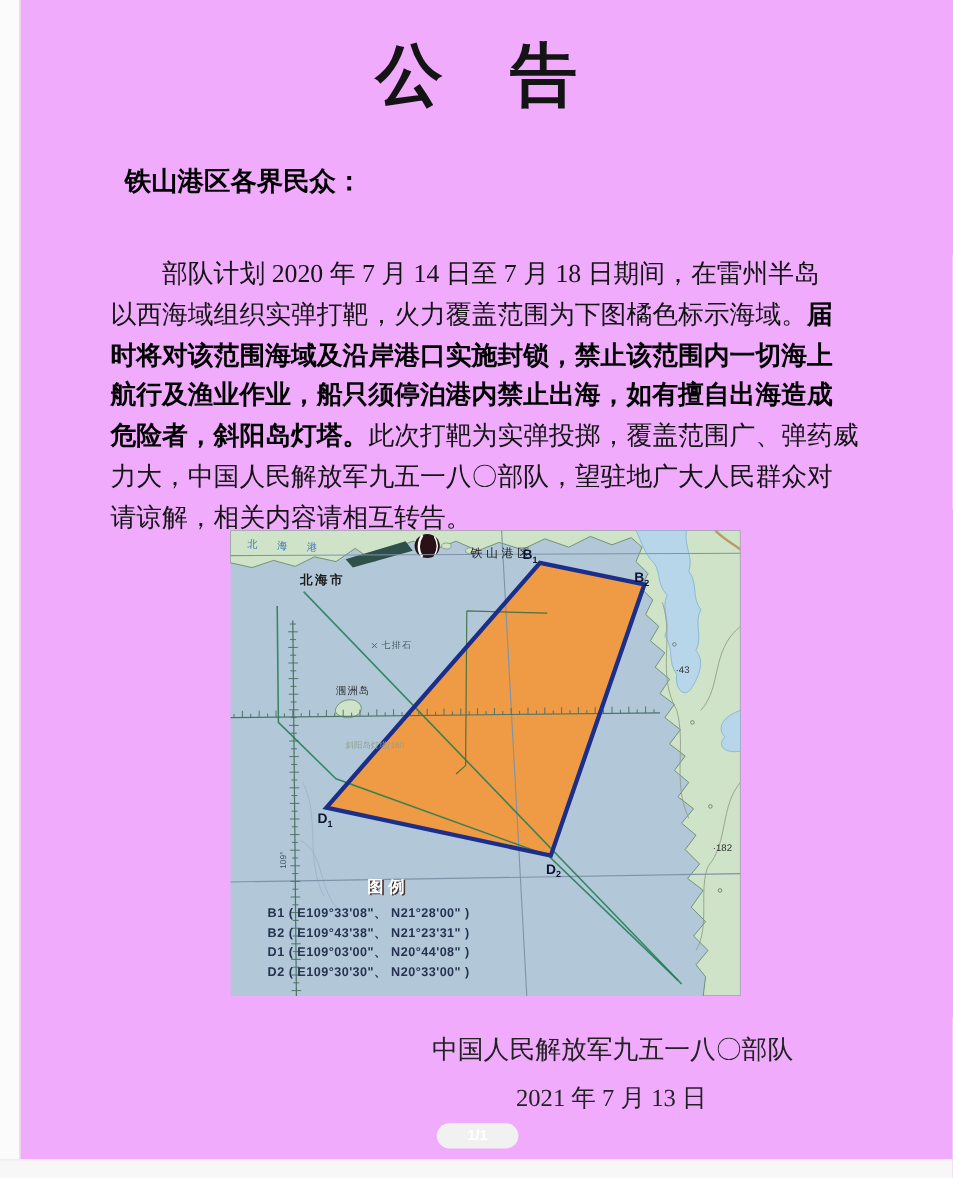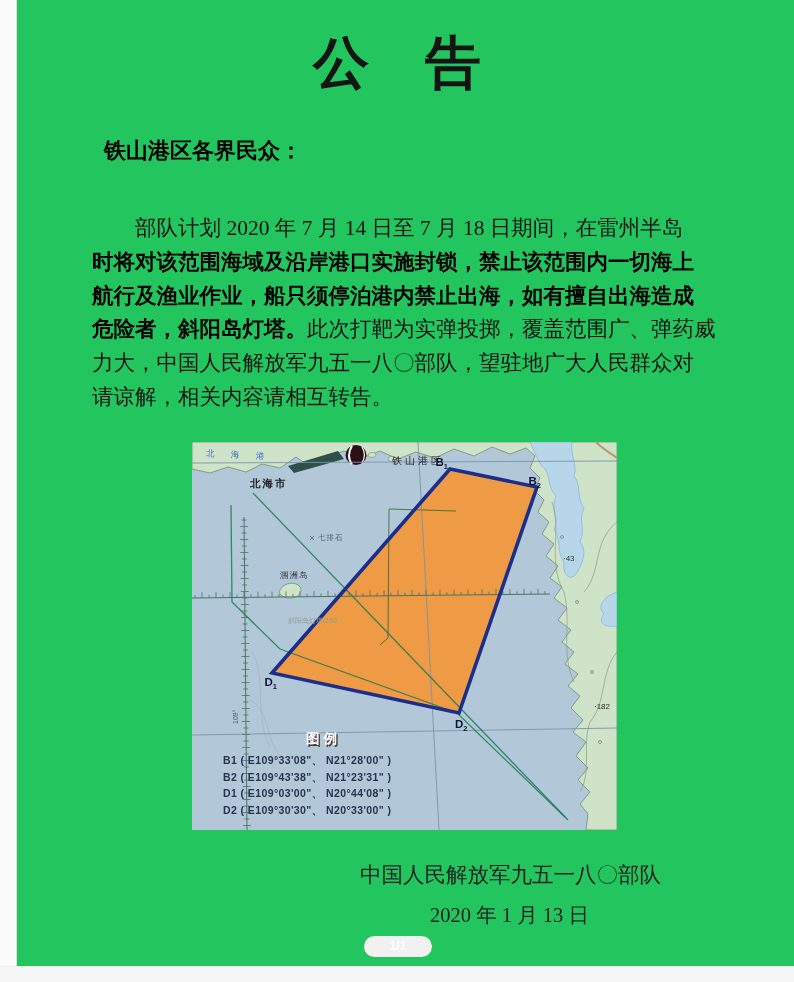--- a/index.html
+++ b/index.html
@@ -1,16 +1,16 @@
 <!DOCTYPE html>
 <html><head>
 <meta charset="utf-8">
 <style>
   html,body{margin:0;padding:0;background:#ffffff;}
-  .page{position:relative;width:794px;height:982px;background:#22c55e;overflow:hidden;
+  .page{position:relative;width:794px;height:982px;background:#f0abfc;overflow:hidden;
         font-family:"Liberation Serif","DejaVu Serif",serif;color:#1a1a1a;}
   .scan-edge-left{position:absolute;left:0;top:0;width:16px;height:100%;background:#fbfbfb;border-right:1px solid #dedede;}
   .scan-edge-bottom{position:absolute;left:0;top:966px;width:100%;height:16px;background:#f7f7f7;border-top:1px solid #ececec;}
   .doc-title{position:absolute;left:0;top:26px;width:100%;text-align:center;
              font-family:"Liberation Sans","DejaVu Sans",sans-serif;font-weight:700;
              font-size:56px;letter-spacing:0;color:#141414;white-space:pre;}
   .salutation{position:absolute;left:104px;top:136px;font-family:"Liberation Sans","DejaVu Sans",sans-serif;
               font-weight:700;font-size:22px;color:#000;}
   .body-lines{position:absolute;left:92px;top:172px;width:616px;font-size:21.5px;color:#141414;margin-top:40px;}
   .body-line{height:33.8px;line-height:33.8px;white-space:nowrap;}
@@ -40,20 +40,21 @@
 
 <div class="page">
   <div class="scan-edge-left"></div>
 
   <div class="doc-title">公　告</div>
 
   <div class="salutation">铁山港区各界民众：</div>
 
   <div class="body-lines" id="body-lines">
       <div class="body-line indent"><span>部队计划 2020 年 7 月 14 日至 7 月 18 日期间，在雷州半岛</span></div>
+      <div class="body-line"><span>以西海域组织实弹打靶，火力覆盖范围为下图橘色标示海域。</span><span class="seg-bold">届</span></div>
       <div class="body-line"><span class="seg-bold">时将对该范围海域及沿岸港口实施封锁，禁止该范围内一切海上</span></div>
       <div class="body-line"><span class="seg-bold">航行及渔业作业，船只须停泊港内禁止出海，如有擅自出海造成</span></div>
       <div class="body-line"><span class="seg-bold">危险者，斜阳岛灯塔。</span><span>此次打靶为实弹投掷，覆盖范围广、弹药威</span></div>
       <div class="body-line"><span>力大，中国人民解放军九五一八〇部队，望驻地广大人民群众对</span></div>
       <div class="body-line"><span>请谅解，相关内容请相互转告。</span></div>
     </div>
 
   <div class="map-wrap">
     <svg id="map-svg" width="425" height="388" viewBox="0 0 425 388" xmlns="http://www.w3.org/2000/svg">
 
@@ -232,17 +233,17 @@
       <text class="map-label" x="115.5" y="302.5" font-size="13.5" font-weight="700" fill="#4a3a35" letter-spacing="4">图例</text>
       <text class="map-label" x="114" y="301" font-size="13.5" font-weight="700" fill="#ffffff" letter-spacing="4">图例</text>
       <text class="legend-entry" x="31" y="322">B1 ( E109°33'08"、 N21°28'00" )</text>
       <text class="legend-entry" x="31" y="338.5">B2 ( E109°43'38"、 N21°23'31" )</text>
       <text class="legend-entry" x="31" y="355">D1 ( E109°03'00"、 N20°44'08" )</text>
       <text class="legend-entry" x="31" y="371.5">D2 ( E109°30'30"、 N20°33'00" )</text>
     </svg>
   </div>
 
   <div class="signature">中国人民解放军九五一八〇部队</div>
-  <div class="doc-date">2020 年 1 月 13 日</div>
+  <div class="doc-date">2021 年 7 月 13 日</div>
   <div class="page-pill">1/1</div>
 
   <div class="scan-edge-bottom"></div>
 </div>
 
 </body></html>

